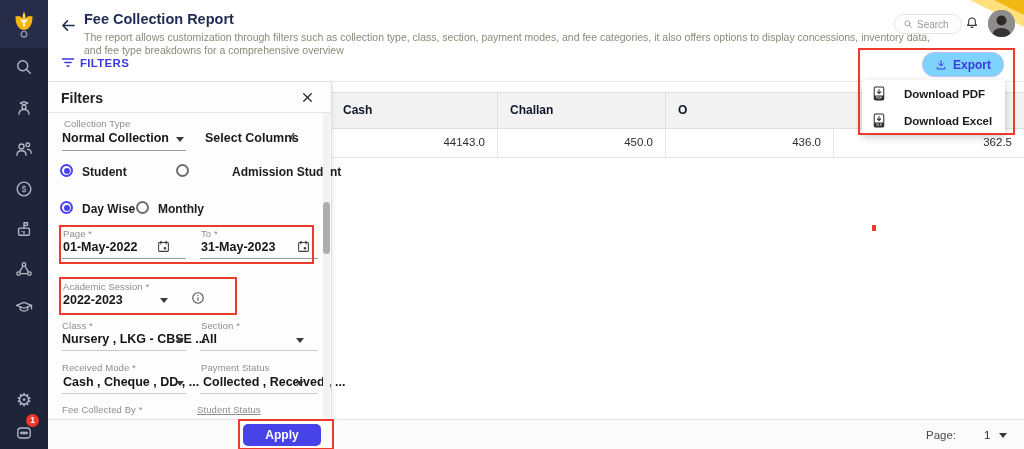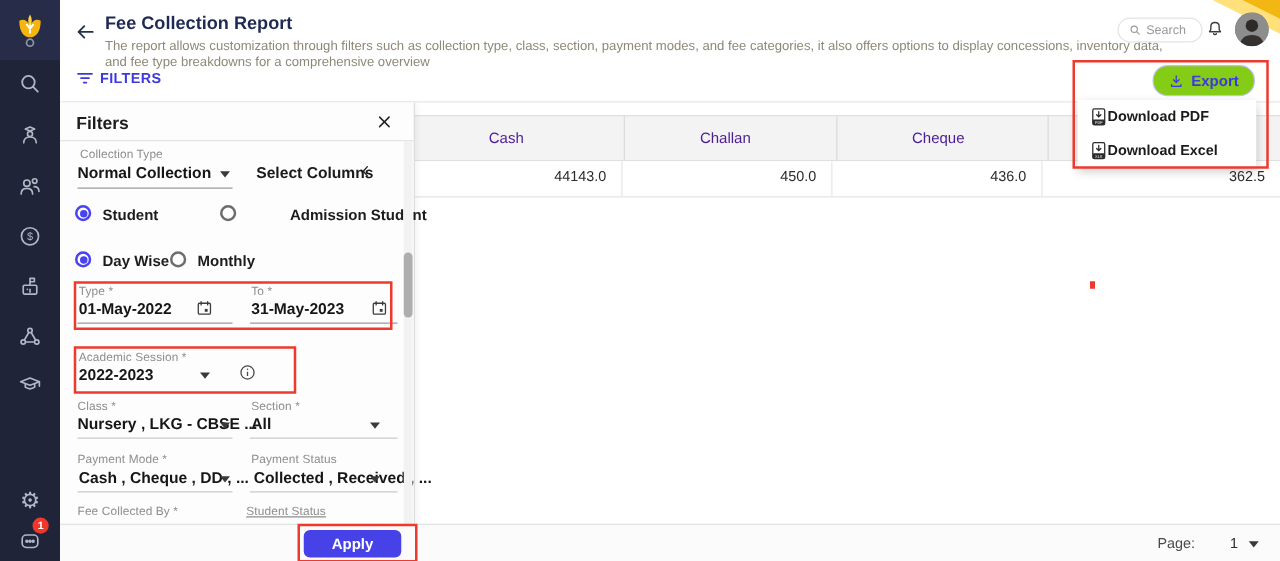--- a/index.html
+++ b/index.html
@@ -14,25 +14,25 @@
   .ul2{height:1px;background:#c9c9c9;}
   .caret{width:0;height:0;border-left:4px solid transparent;border-right:4px solid transparent;
          border-top:5px solid #3a3a3a;}
   .radio{width:13px;height:13px;border-radius:50%;box-sizing:border-box;position:absolute;}
   .radio.sel{border:2px solid #4843ef;}
   .radio.sel::after{content:"";position:absolute;left:1.5px;top:1.5px;width:6px;height:6px;
                     border-radius:50%;background:#4843ef;}
   .radio.unsel{border:2px solid #6d6d6d;background:#fff;}
   .rlab{font-size:12px;font-weight:600;color:#1c1c1c;position:absolute;white-space:nowrap;}
   .ann{position:absolute;border:2px solid #ee392d;z-index:60;pointer-events:none;}
-  .hcell{font-size:12px;font-weight:400;color:#4c1d95;box-sizing:border-box;padding:10px 0 0 12px;
-         border-right:1px solid #dcdcdc;height:35px;margin-left:48px;}
+  .hcell{font-size:12px;font-weight:700;color:#0f172a;box-sizing:border-box;padding:10px 0 0 12px;
+         border-right:1px solid #dcdcdc;height:35px;}
   .dcell{font-size:11.5px;color:#2d2d2d;box-sizing:border-box;padding:7px 12px 0 0;text-align:right;
          border-right:1px solid #e7e7e7;height:28px;}
-  .menu-item{display:flex;align-items:center;gap:0;height:27px;padding-left:10px;cursor:pointer;}
+  .menu-item{display:flex;align-items:center;gap:18px;height:27px;padding-left:10px;cursor:pointer;}
   .menu-item span{font-size:11.5px;font-weight:700;color:#1b1b1b;}
 </style>
 </head>
 <body>
 
 <div class="abs" style="left:0;top:0;width:48px;height:449px;background:#1f2439;z-index:5;">
   <div class="abs ic" style="left:0;top:0;width:48px;height:48px;background:#272d49;">
     <svg width="26" height="30" viewBox="0 0 24 28">
       <path d="M4 7 C4 16 8 19.5 12 19.5 C16 19.5 20 16 20 7 C16.5 5.5 14 7 12 10.5 C10 7 7.5 5.5 4 7 Z" fill="#f5b40e"></path>
       <path d="M12 2.5 C10.2 5.5 10.2 9 12 12 C13.8 9 13.8 5.5 12 2.5 Z" fill="#fdd23e"></path>
@@ -145,21 +145,21 @@
   <svg width="27" height="27" viewBox="0 0 27 27">
     <rect width="27" height="27" fill="#8d8d8d"></rect>
     <circle cx="13.5" cy="10.5" r="5" fill="#2e2a28"></circle>
     <path d="M4 27 c0-6 4-9 9.5-9 s9.5 3 9.5 9 Z" fill="#35312e"></path>
   </svg>
 </div>
 
 <div class="abs" style="left:48px;top:81px;width:976px;height:1px;background:#e7e7e7;"></div>
 
 <div class="abs" style="left:922px;top:52px;width:80px;height:23px;border:1px solid #c1bff2;border-radius:12px;
-            background:#84cc16;display:flex;align-items:center;justify-content:center;gap:6px;cursor:pointer;z-index:45;">
+            background:#7dd3fc;display:flex;align-items:center;justify-content:center;gap:6px;cursor:pointer;z-index:45;">
   <svg width="12" height="12" viewBox="0 0 24 24" fill="none" stroke="#3d39df" stroke-width="2" stroke-linecap="round" stroke-linejoin="round">
     <path d="M12 3.5 v10 M7.5 9.5 L12 14 l4.5-4.5 M4.5 17 v3 h15 v-3"></path>
   </svg>
   <span style="font-size:12px;font-weight:700;color:#3d39df;">Export</span>
 </div>
 
 <div class="abs" style="left:862px;top:80px;width:143px;height:54px;background:#fff;z-index:40;
             box-shadow:0 3px 8px rgba(0,0,0,.22);">
   <div class="menu-item">
     <svg width="14" height="15" viewBox="0 0 20 22" fill="none" stroke="#2b2b2b" stroke-width="1.5" stroke-linecap="round">
@@ -178,21 +178,20 @@
       <text x="10" y="19.3" text-anchor="middle" font-size="4.6" fill="#fff" stroke="none" font-family="Liberation Sans,sans-serif">XLS</text>
     </svg>
     <span>Download Excel</span>
   </div>
 </div>
 
 <div class="abs" style="left:331px;top:92px;width:693px;z-index:10;">
   <div style="display:flex;background:#f3f3f3;border-top:1px solid #e0e0e0;border-bottom:1px solid #e0e0e0;">
     <div class="hcell" style="width:167px;">Cash</div>
     <div class="hcell" style="width:168px;">Challan</div>
-    <div class="hcell" style="width:168px;">Cheque</div>
     <div class="hcell" style="width:190px;border-right:none;">O</div>
   </div>
   <div style="display:flex;background:#fff;border-bottom:1px solid #e5e5e5;">
     <div class="dcell" style="width:167px;">44143.0</div>
     <div class="dcell" style="width:168px;">450.0</div>
     <div class="dcell" style="width:168px;">436.0</div>
     <div class="dcell" style="width:190px;border-right:none;">362.5</div>
   </div>
 </div>
 
@@ -222,21 +221,21 @@
   <div class="radio sel" style="left:12px;top:82px;"></div>
   <div class="rlab" style="left:34px;top:83px;">Student</div>
   <div class="radio unsel" style="left:128px;top:82px;"></div>
   <div class="rlab" style="left:150px;top:83px;margin-left:34px;">Admission Student</div>
 
   <div class="radio sel" style="left:12px;top:119px;"></div>
   <div class="rlab" style="left:34px;top:120px;">Day Wise</div>
   <div class="radio unsel" style="left:88px;top:119px;"></div>
   <div class="rlab" style="left:110px;top:120px;">Monthly</div>
 
-  <div class="abs lbl" style="left:15px;top:146px;">Type *</div>
+  <div class="abs lbl" style="left:15px;top:146px;">Page *</div>
   <div class="abs val" style="left:15px;top:158px;">01-May-2022</div>
   <div class="abs ic" style="left:108px;top:157px;width:14px;height:14px;color:#3c3c3c;">
     <svg width="13" height="13" viewBox="0 0 20 20" fill="none" stroke="currentColor" stroke-width="1.6" stroke-linecap="round">
       <rect x="2.5" y="4" width="15" height="13.5" rx="1.5"></rect>
         <line x1="6" y1="2" x2="6" y2="6"></line>
         <line x1="14" y1="2" x2="14" y2="6"></line>
       <rect x="10.5" y="11" width="3.5" height="3.5" fill="currentColor" stroke="none"></rect>
     </svg>
   </div>
   <div class="abs ul" style="left:14px;top:176px;width:124px;"></div>
@@ -267,21 +266,21 @@
   <div class="abs lbl" style="left:14px;top:238px;">Class *</div>
   <div class="abs val" style="left:14px;top:250px;">Nursery , LKG - CBSE ...</div>
   <div class="abs caret" style="left:128px;top:256px;"></div>
   <div class="abs ul2" style="left:14px;top:268px;width:124px;"></div>
 
   <div class="abs lbl" style="left:153px;top:238px;">Section *</div>
   <div class="abs val" style="left:153px;top:250px;">All</div>
   <div class="abs caret" style="left:248px;top:256px;"></div>
   <div class="abs ul2" style="left:152px;top:268px;width:118px;"></div>
 
-  <div class="abs lbl" style="left:14px;top:280px;">Payment Mode *</div>
+  <div class="abs lbl" style="left:14px;top:280px;">Received Mode *</div>
   <div class="abs val" style="left:15px;top:293px;">Cash , Cheque , DD , ...</div>
   <div class="abs caret" style="left:128px;top:299px;"></div>
   <div class="abs ul2" style="left:14px;top:311px;width:124px;"></div>
 
   <div class="abs lbl" style="left:153px;top:280px;">Payment Status</div>
   <div class="abs val" style="left:155px;top:293px;">Collected , Received , ...</div>
   <div class="abs caret" style="left:248px;top:299px;"></div>
   <div class="abs ul2" style="left:152px;top:311px;width:118px;"></div>
 
   <div class="abs lbl" style="left:14px;top:322px;">Fee Collected By *</div>

